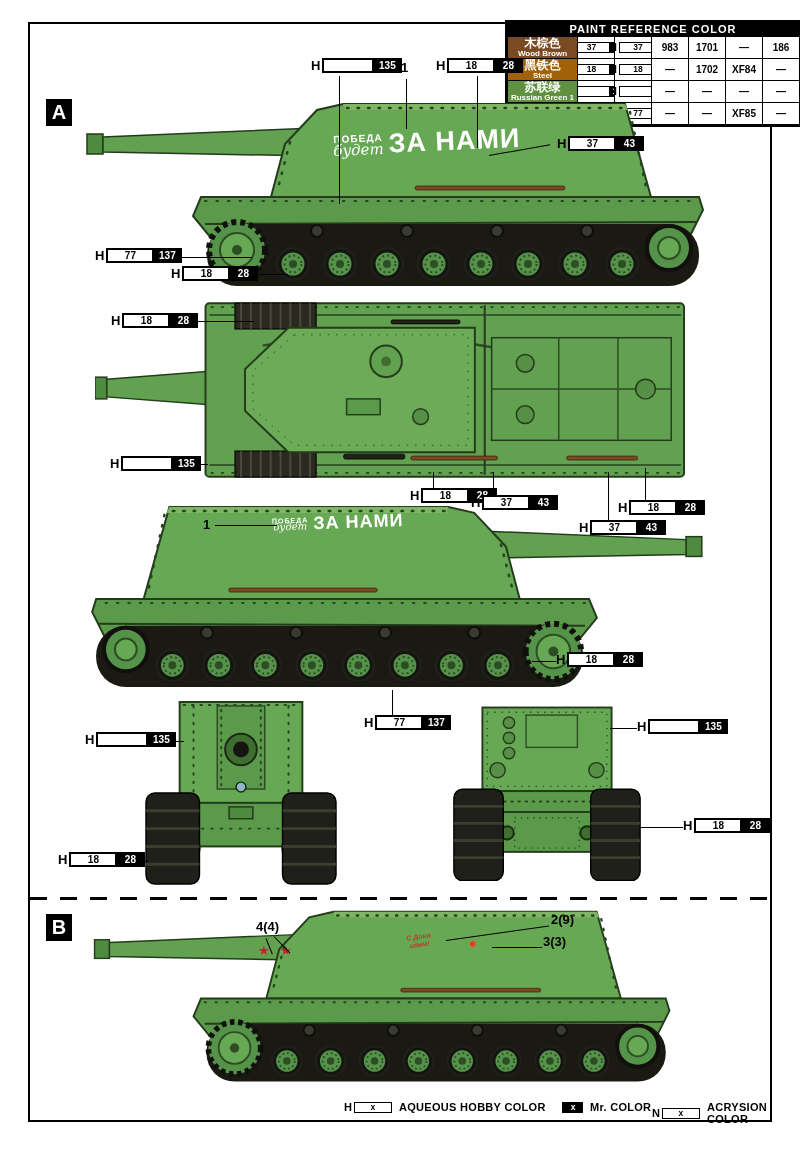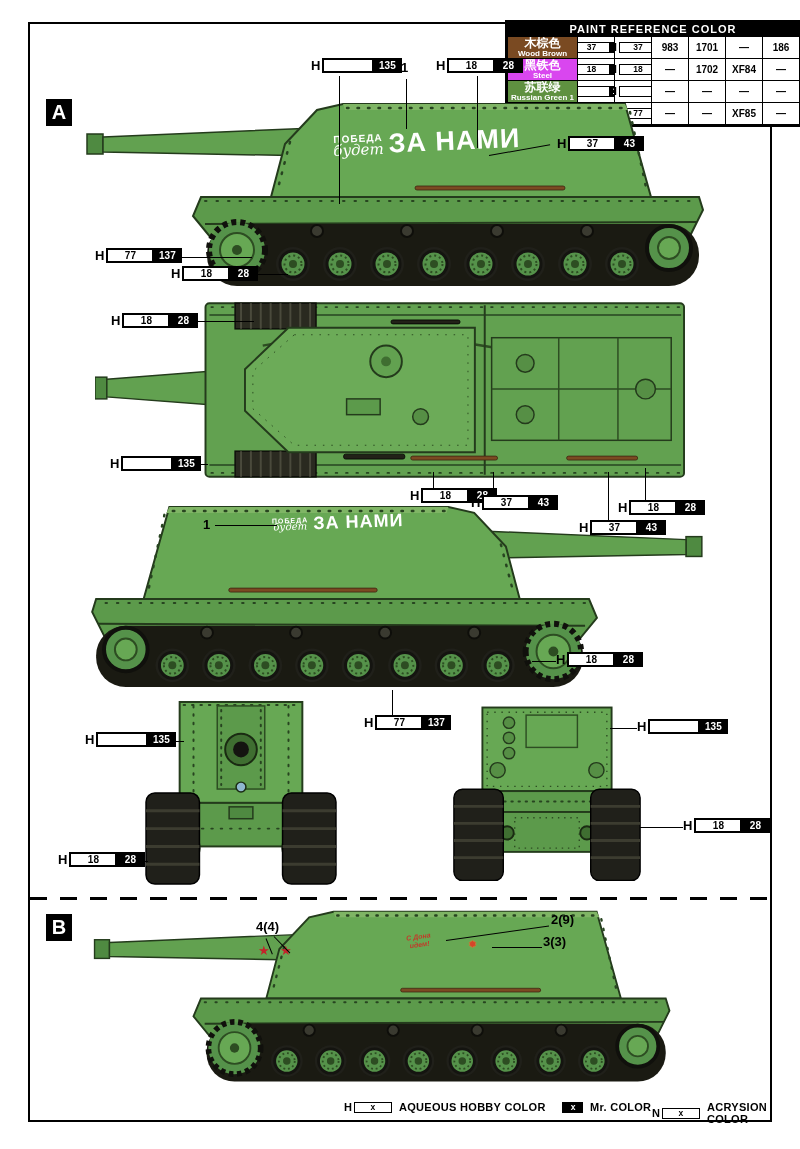--- a/index.html
+++ b/index.html
@@ -17,21 +17,21 @@
   #ptable .tbar{background:#000;color:#fff;font-size:11px;font-weight:bold;text-align:center;
                 letter-spacing:1px;padding:1px 0;}
   #ptable table{border-collapse:collapse;width:100%;table-layout:fixed;}
   #ptable th,#ptable td{border:1px solid #000;text-align:center;padding:0;overflow:hidden;}
   #ptable th{font-size:8.5px;font-weight:normal;height:22px;line-height:1.05;}
   #ptable th.colc{font-size:12px;}
   #ptable td{font-size:10px;font-weight:bold;height:20px;}
   #ptable col.c0{width:70px;} #ptable col.cn{width:37px;}
   .sw{color:#fff;font-weight:bold;line-height:1.05;}
   .sw .cn{font-size:12px;display:block;} .sw .en{font-size:8px;display:block;}
-  .sw-wood{background:#7a4a22;} .sw-steel{background:#d946ef;}
+  .sw-wood{background:#7a4a22;} .sw-steel{background:#a16207;}
   .sw-green{background:#5f9140;} .sw-tire{background:#26261e;}
   
   .chip{display:flex;align-items:center;white-space:nowrap;}
   .chip .hl{font-weight:bold;font-size:13px;margin-right:2px;}
   .cw{min-width:22px;height:11px;border:2px solid #000;background:#fff;color:#000;
       display:inline-flex;align-items:center;justify-content:center;
       font-weight:bold;font-size:10px;padding:0 11px;}
   .cb{min-width:22px;height:11px;border:2px solid #000;border-left:0;background:#000;color:#fff;
       display:inline-flex;align-items:center;justify-content:center;
       font-weight:bold;font-size:10px;padding:0 2px;}

